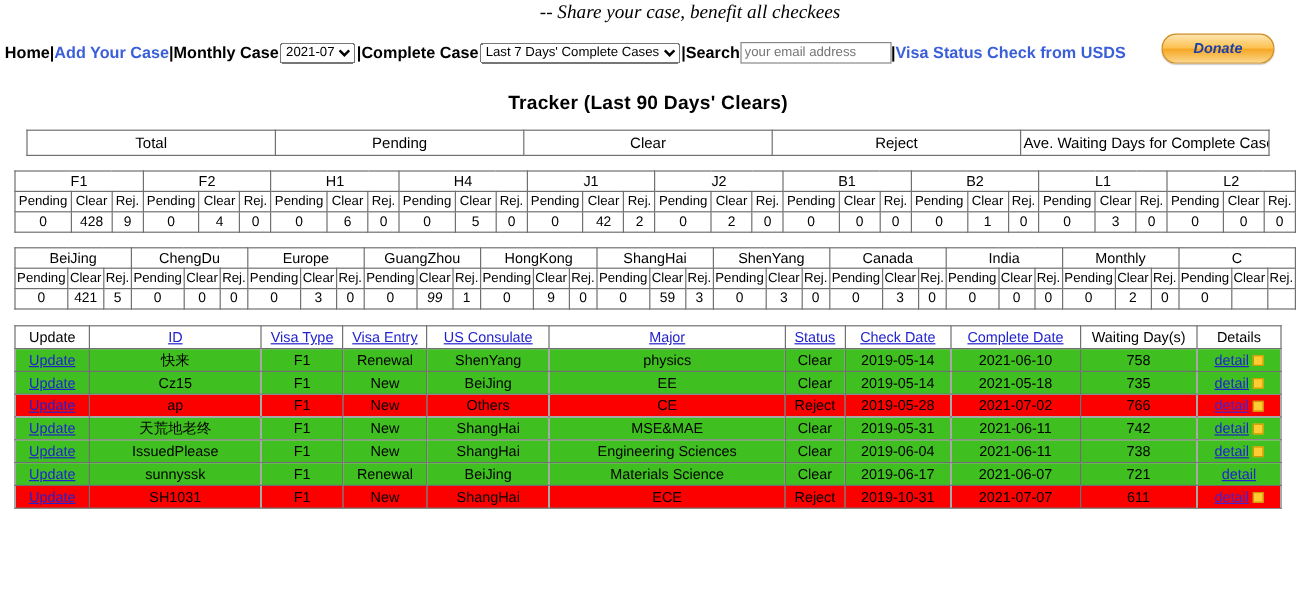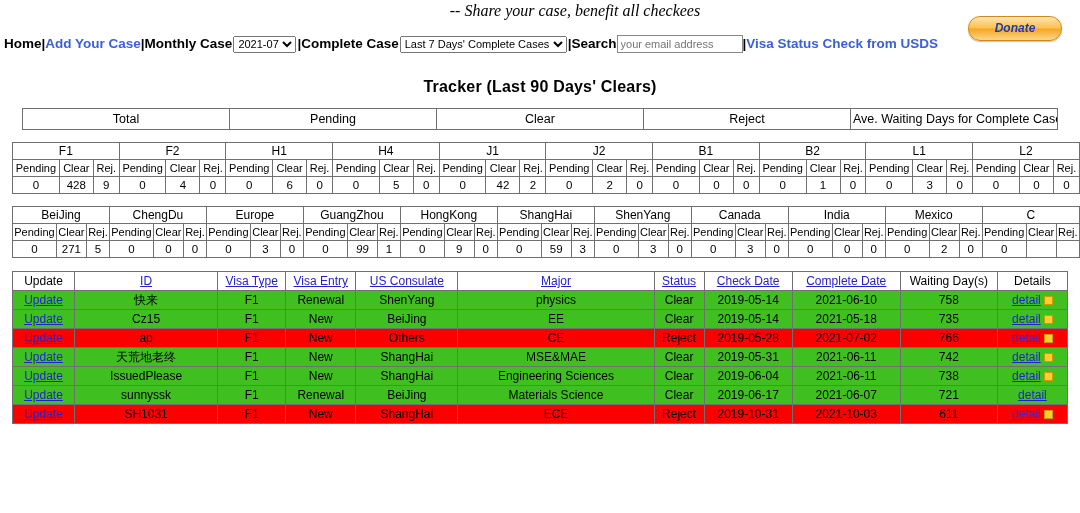--- a/index.html
+++ b/index.html
@@ -29,21 +29,21 @@
   .subtitle {
     text-align: center;
     font-family: "Liberation Serif", serif;
     font-style: italic;
     font-size: 16px;
     margin: 2px 0 0 0;
     padding-left: 70px;
   }
   .donate-wrap {
     position: absolute;
-    top: 16px;
+    top: 28px;
     right: 18px;
     padding-left: 20px;
   }
   .donate-btn {
     display: inline-block;
     width: 92px;
     height: 23px;
     line-height: 23px;
     text-align: center;
     border-radius: 12px;
@@ -299,21 +299,21 @@
       <tr id="city-group-row">
           <td class="group" colspan="3">BeiJing</td>
           <td class="group" colspan="3">ChengDu</td>
           <td class="group" colspan="3">Europe</td>
           <td class="group" colspan="3">GuangZhou</td>
           <td class="group" colspan="3">HongKong</td>
           <td class="group" colspan="3">ShangHai</td>
           <td class="group" colspan="3">ShenYang</td>
           <td class="group" colspan="3">Canada</td>
           <td class="group" colspan="3">India</td>
-          <td class="group" colspan="3">Mexico</td>
+          <td class="group" colspan="3">Monthly</td>
           <td class="group" colspan="3">C</td>
         </tr>
       <tr id="city-sub-row">
           <td class="sub" style="width: 46px;">Pending</td>
           <td class="sub" style="width: 34px;">Clear</td>
           <td class="sub" style="width: 25px;">Rej.</td>
           <td class="sub" style="width: 46px;">Pending</td>
           <td class="sub" style="width: 34px;">Clear</td>
           <td class="sub" style="width: 25px;">Rej.</td>
           <td class="sub" style="width: 46px;">Pending</td>
@@ -339,21 +339,21 @@
           <td class="sub" style="width: 25px;">Rej.</td>
           <td class="sub" style="width: 46px;">Pending</td>
           <td class="sub" style="width: 34px;">Clear</td>
           <td class="sub" style="width: 25px;">Rej.</td>
           <td class="sub" style="width: 46px;">Pending</td>
           <td class="sub" style="width: 34px;">Clear</td>
           <td class="sub" style="width: 25px;">Rej.</td>
         </tr>
       <tr id="city-val-row">
           <td style="width: 46px;">0</td>
-          <td style="width: 34px;">271</td>
+          <td style="width: 34px;">421</td>
           <td style="width: 25px;">5</td>
           <td style="width: 46px;">0</td>
           <td style="width: 34px;">0</td>
           <td style="width: 25px;">0</td>
           <td style="width: 46px;">0</td>
           <td style="width: 34px;">3</td>
           <td style="width: 25px;">0</td>
           <td style="width: 46px;">0</td>
           <td style="width: 34px; font-style: italic;">99</td>
           <td style="width: 25px;">1</td>
@@ -494,19 +494,19 @@
         </tr>
         <tr class="reject">
           <td><a href="#" class="update-link">Update</a></td>
           <td>SH1031</td>
           <td>F1</td>
           <td>New</td>
           <td>ShangHai</td>
           <td>ECE</td>
           <td>Reject</td>
           <td>2019-10-31</td>
-          <td>2021-10-03</td>
+          <td>2021-07-07</td>
           <td>611</td>
           <td class="detail-cell"><a href="#" class="detail-link">detail</a><span class="flag-icon"></span></td>
         </tr>
       </tbody>
   </table>
 </div>
 
 </body></html>

